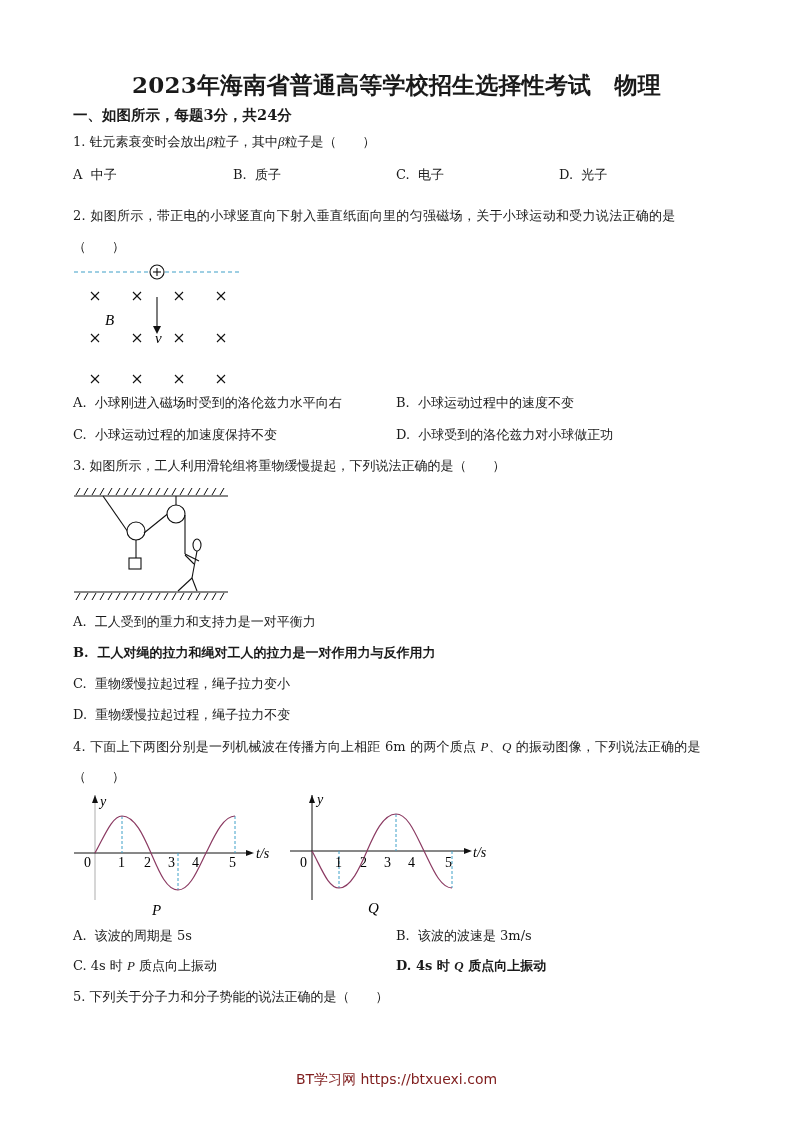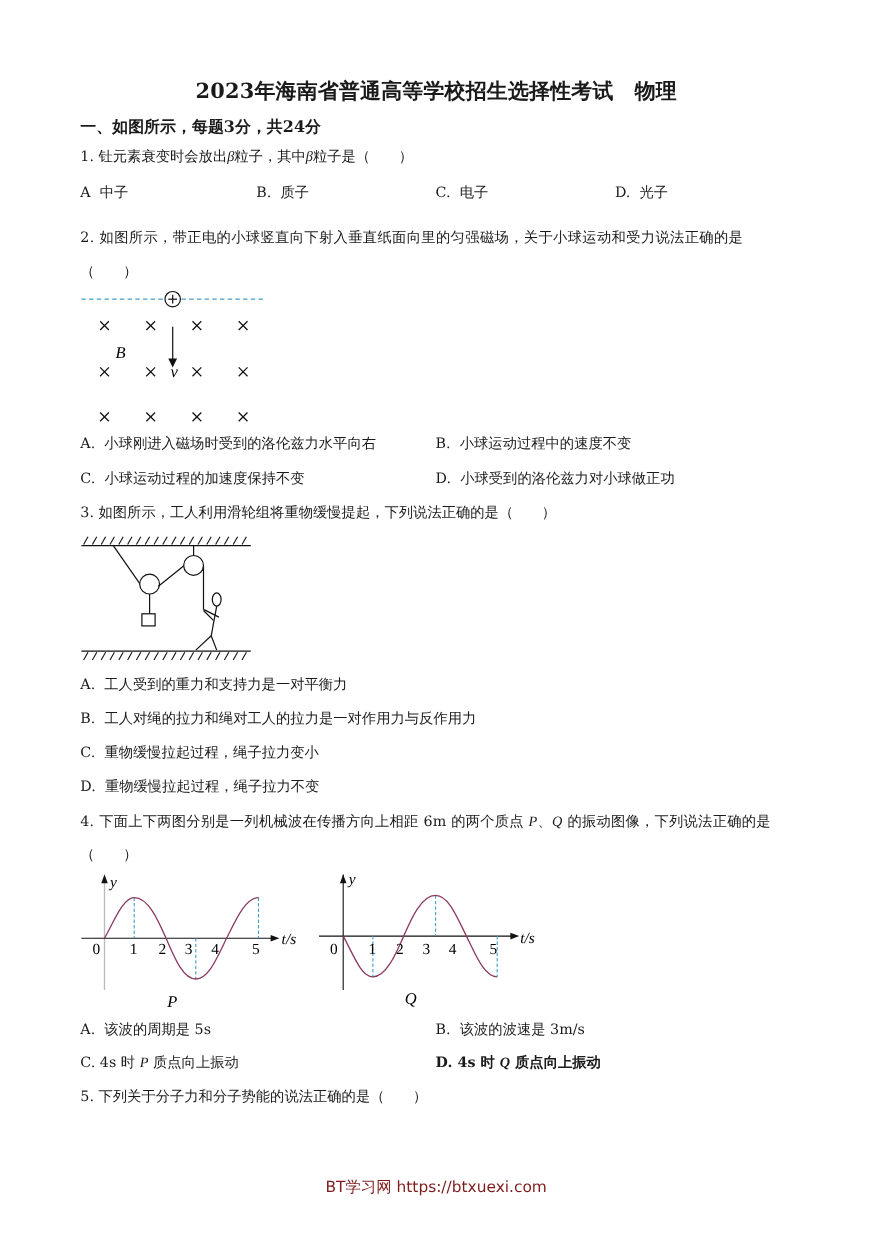--- a/index.html
+++ b/index.html
@@ -1,19 +1,19 @@
 <!DOCTYPE html>
 <html><head>
 <meta charset="utf-8">
 <style>
   html, body { margin: 0; padding: 0; background: #ffffff; }
   body { width: 793px; height: 1122px; position: relative; overflow: hidden;
          font-family: "DejaVu Serif", "Liberation Serif", serif; color: #1a1a1a; }
   .abs { position: absolute; white-space: nowrap; }
-  .title { left: 0; width: 793px; top: 70px; text-align: center; font-size: 19px; font-weight: bold; letter-spacing: 0.2px; }
+  .title { left: 0; width: 793px; top: 70px; text-align: center; font-size: 23px; font-weight: bold; letter-spacing: 0.2px; }
   .section { left: 73px; top: 106px; font-size: 14.5px; font-weight: bold; }
   .q { font-size: 13px; }
   .opt { font-size: 13px; }
   i.var { font-family: "Liberation Serif", serif; font-style: italic; }
   svg { position: absolute; overflow: visible; }
   .footer { left: 0; width: 793px; top: 1071px; text-align: center; font-size: 14px; color: #7f1d1d;
             font-family: "DejaVu Sans", "Liberation Sans", sans-serif; }
   .lbl { font-family: "Liberation Serif", serif; }
 </style>
 </head>
@@ -169,21 +169,21 @@
     <ellipse cx="137" cy="63" rx="4" ry="6"></ellipse>
     <line x1="137" y1="69" x2="132" y2="96"></line>
     <line x1="125" y1="72" x2="139" y2="79"></line>
     <line x1="132" y1="96" x2="118" y2="109"></line>
     <line x1="132" y1="96" x2="137" y2="109"></line>
     <line x1="134" y1="82" x2="125" y2="73"></line>
   </g>
 </svg>
 
 <div class="abs opt" style="left:73px; top:613px;"><span>A.</span>&nbsp; <span>工人受到的重力和支持力是一对平衡力</span></div>
-<div class="abs opt" style="left:73px; top:644px;"><span>B.</span>&nbsp; <span>工人对绳的拉力和绳对工人的拉力是一对作用力与反作用力</span></div>
+<div class="abs opt" style="left:73px; top:644px;font-weight:bold;"><span>B.</span>&nbsp; <span>工人对绳的拉力和绳对工人的拉力是一对作用力与反作用力</span></div>
 <div class="abs opt" style="left:73px; top:675px;"><span>C.</span>&nbsp; <span>重物缓慢拉起过程，绳子拉力变小</span></div>
 <div class="abs opt" style="left:73px; top:706px;"><span>D.</span>&nbsp; <span>重物缓慢拉起过程，绳子拉力不变</span></div>
 
 <div class="abs q" style="left:73px; top:738px; letter-spacing:0.2px;">
   <span>4.</span>
   <span>下面上下两图分别是一列机械波在传播方向上相距 6m 的两个质点 </span><i class="var">P</i><span>、</span><i class="var">Q</i><span> 的振动图像，下列说法正确的是</span>
 </div>
 <div class="abs q" style="left:73px; top:768px;">（　　）</div>
 
 <svg style="left:60px; top:785px;" width="220" height="135">

